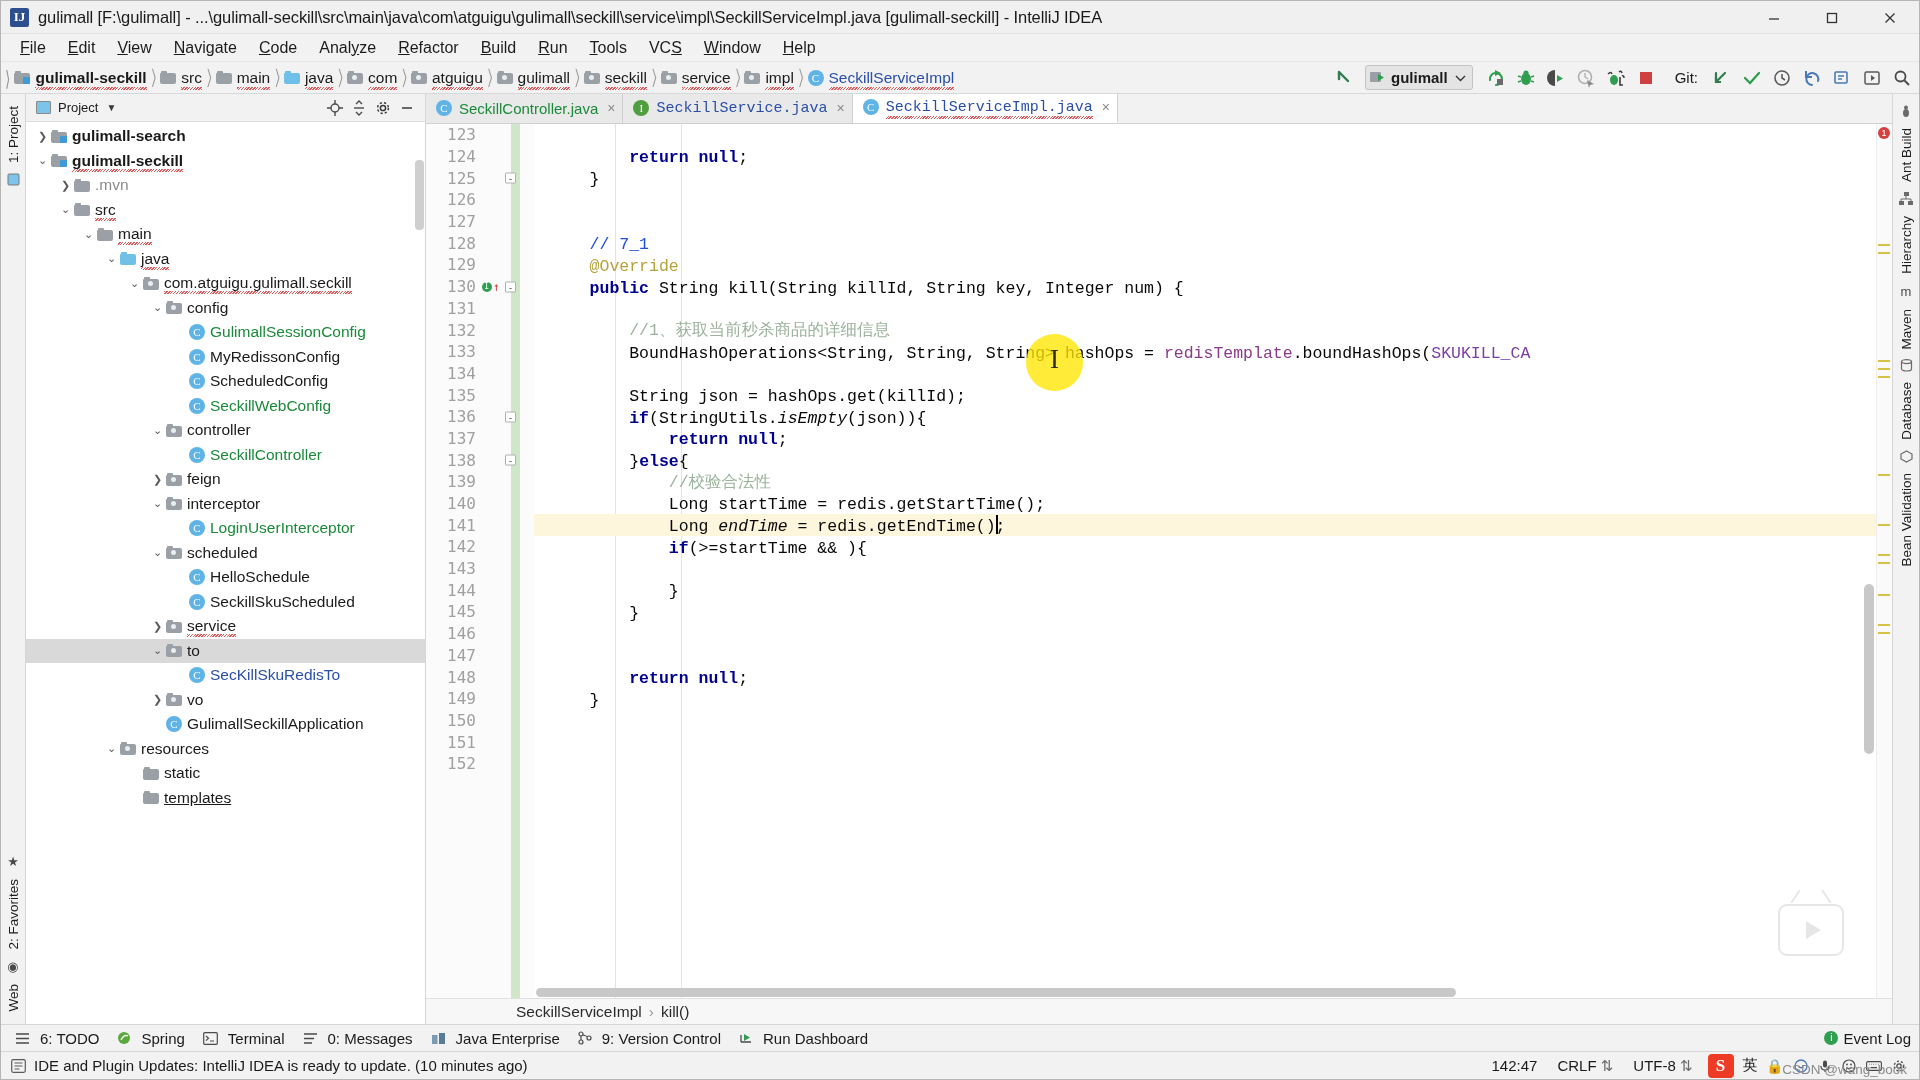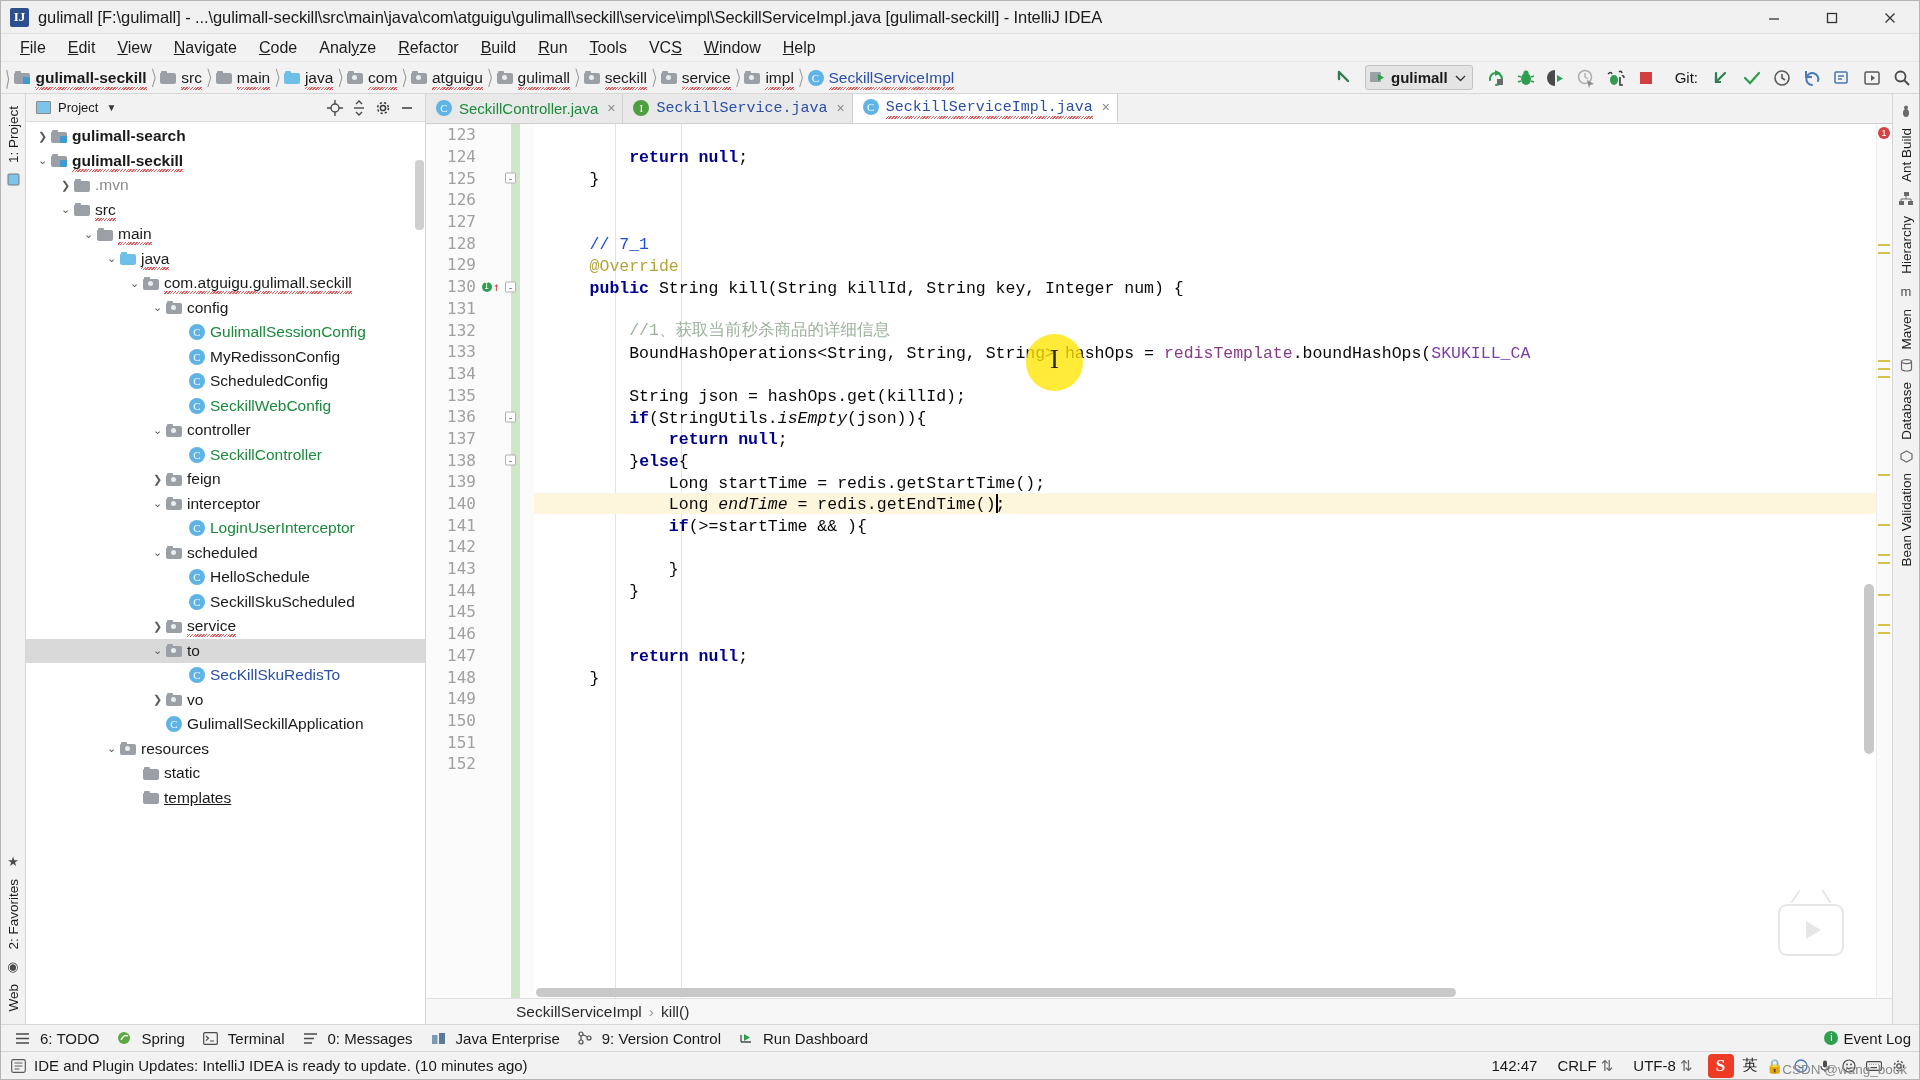--- a/index.html
+++ b/index.html
@@ -944,20 +944,21 @@
             <div class="cline"><span class="ann">    @Override</span></div>
             <div class="cline"><span>    </span><span class="kw">public</span><span> String kill(String killId, String key, Integer num) {</span></div>
             <div class="cline"></div>
             <div class="cline"><span class="cmz">        //1、获取当前秒杀商品的详细信息</span></div>
             <div class="cline"><span>        BoundHashOperations&lt;String, String, String&gt; hashOps = </span><span class="fld">redisTemplate</span><span>.boundHashOps(</span><span class="fl">SKUKILL_CA</span></div>
             <div class="cline"></div>
             <div class="cline"><span>        String json = hashOps.get(killId);</span></div>
             <div class="cline"><span>        </span><span class="kw">if</span><span>(StringUtils.</span><span class="ital">isEmpty</span><span>(json)){</span></div>
             <div class="cline"><span>            </span><span class="kw">return</span><span> </span><span class="kw">null</span><span>;</span></div>
             <div class="cline"><span>        }</span><span class="kw">else</span><span>{</span></div>
+            <div class="cline"><span class="cmz">            //校验合法性</span></div>
             <div class="cline"><span>            Long startTime = redis.getStartTime();</span></div>
             <div class="cline hl"><span>            </span><span>Long </span><span class="ital">endTime</span><span> = redis.getEndTime();</span><span class="caret" style="left: 462.4px; top: 1px;"></span></div>
             <div class="cline"><span>            </span><span class="kw">if</span><span>(&gt;=startTime &amp;&amp; ){</span></div>
             <div class="cline"></div>
             <div class="cline"><span>            }</span></div>
             <div class="cline"><span>        }</span></div>
             <div class="cline"></div>
             <div class="cline"></div>
             <div class="cline"><span>        </span><span class="kw">return</span><span> </span><span class="kw">null</span><span>;</span></div>
             <div class="cline"><span>    }</span></div>

